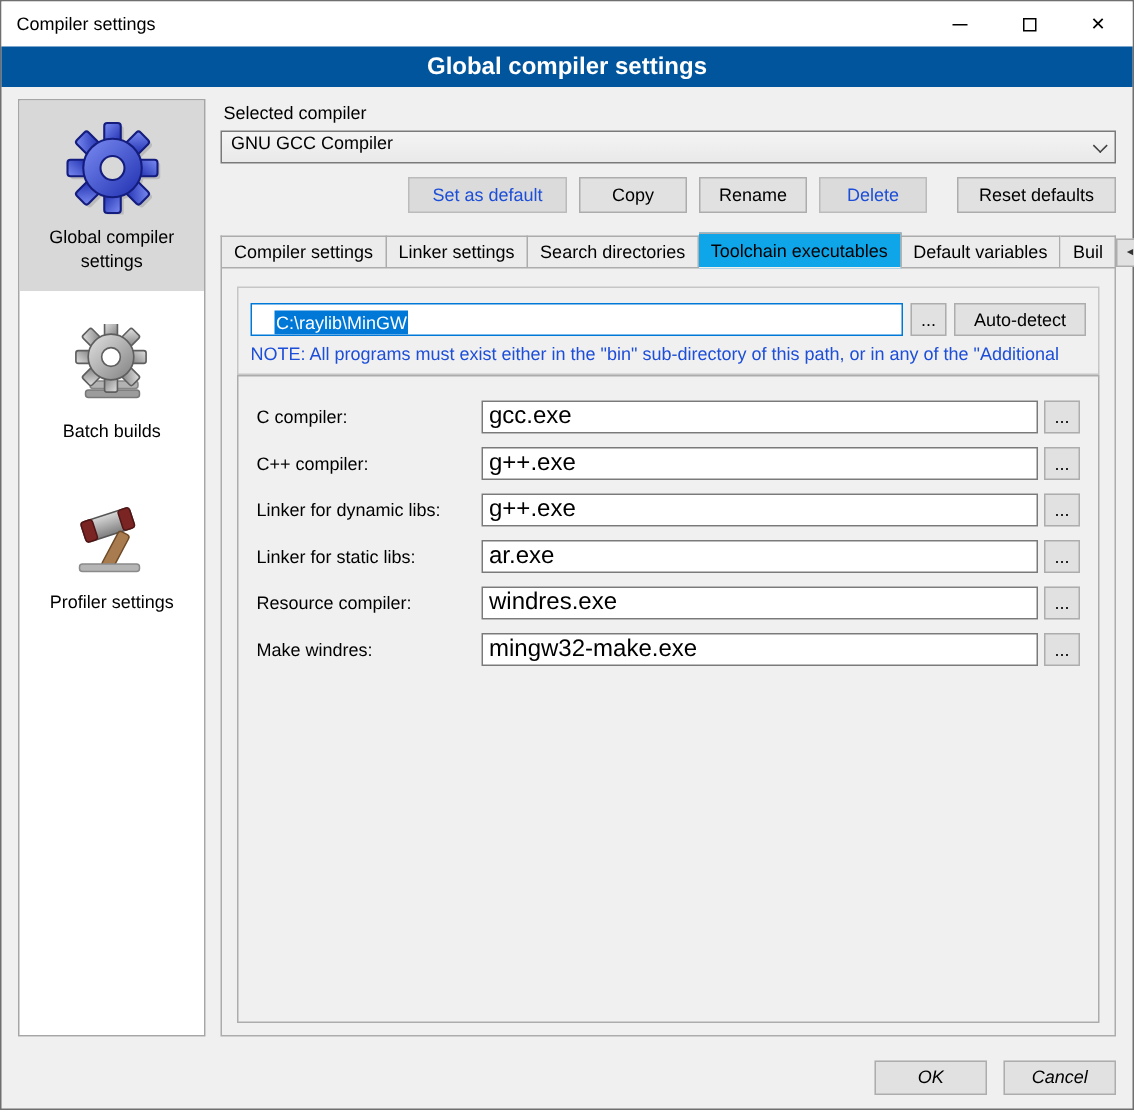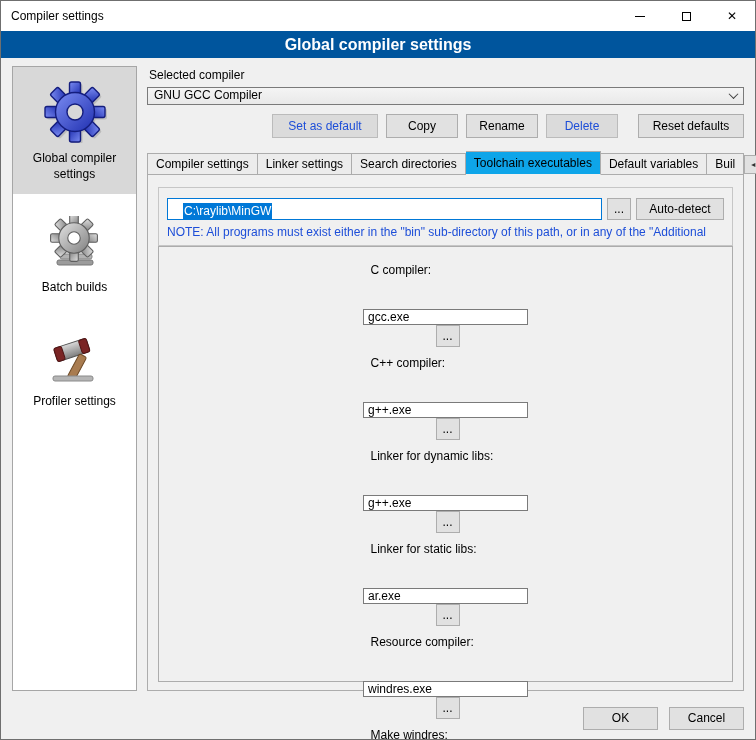--- a/index.html
+++ b/index.html
@@ -68,30 +68,30 @@
                 display:flex; align-items:flex-end; padding:0 15px; overflow:hidden; }
   .path-sel { background:#0078D7; color:#FFFFFF; padding:1px 1px; white-space:nowrap; }
   .mini-btn { width:24px; height:22px; background:#E1E1E1; border:1px solid #ADADAD; flex:0 0 auto;
               display:flex; align-items:center; justify-content:center; line-height:0.5; }
   .autodetect { height:22px; min-width:88px; }
   .note { color:#1d4ed8; margin-top:5px; white-space:nowrap; overflow:hidden; }
 
   .subtabbar { margin-top:12px; }
   .subpanel { flex:1 1 auto; border:1px solid #ACACAC; background:#F0F0F0; padding:4px 12px 12px; min-height:0; }
 
-  .form-row { display:flex; align-items:center; margin-top:9px;flex-direction:column; }
+  .form-row { display:flex; align-items:center; margin-top:9px; }
   .form-row .f-label { width:150px; flex:0 0 auto; }
   .form-row input[type=text] { flex:1; height:22px; border:1px solid #7A7A7A; background:#FFFFFF;
-                               font-family:"Liberation Sans", sans-serif; font-size:12px; padding:0 4px; min-width:0;margin-top:32px; }
+                               font-family:"Liberation Sans", sans-serif; font-size:16px; padding:0 4px; min-width:0; }
   .form-row .mini-btn { margin-left:4px; }
   .form-row .combo { flex:1; }
 
   
   .footer { height:42px; flex:0 0 auto; display:flex; align-items:center; justify-content:flex-end;
-            gap:11px; padding:0 11px; }
+            gap:11px; padding:0 11px;font-style:italic; }
   .footer .btn { min-width:75px; height:23px; }
 
   svg { display:block; }
 </style>
 </head>
 <body>
 
 <div class="window">
 
   <div class="titlebar">

